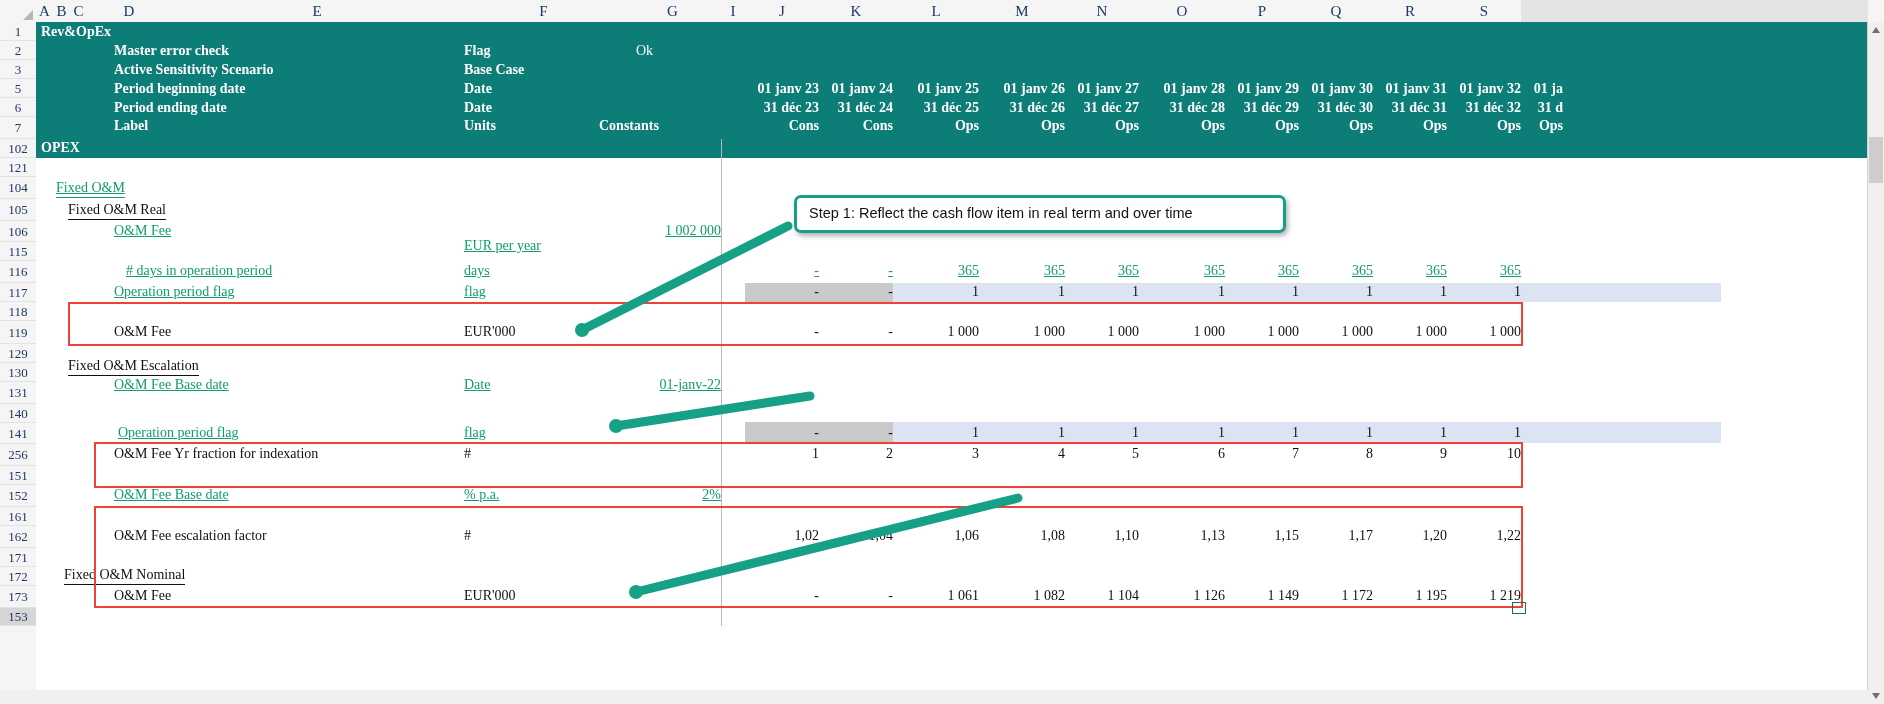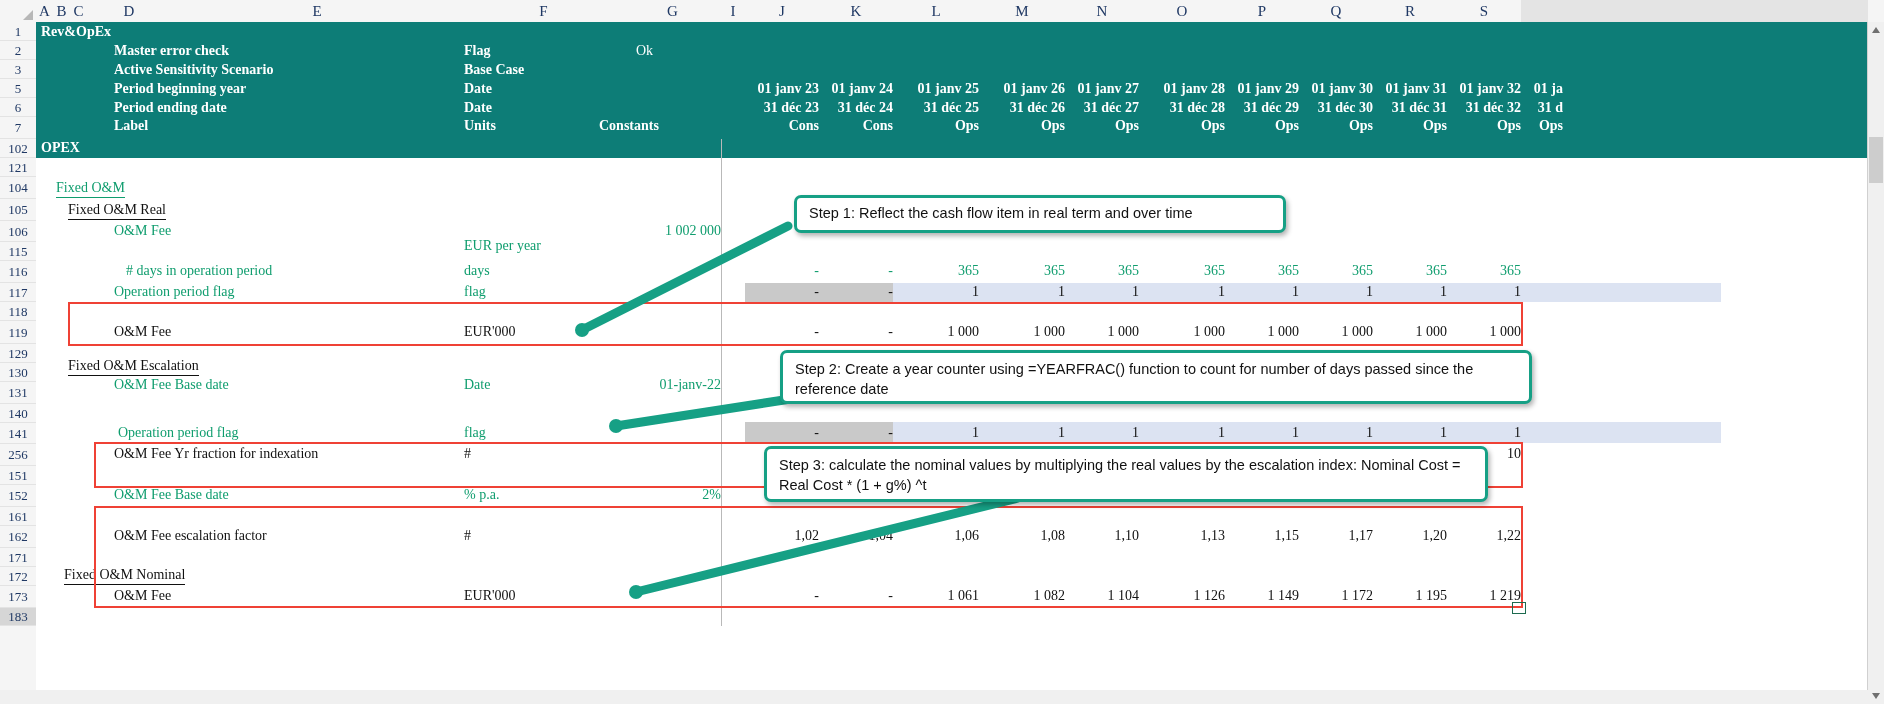--- a/index.html
+++ b/index.html
@@ -20,21 +20,21 @@
       font-family:"Liberation Serif",serif;border-bottom:1px solid #e3e3e3;background:#f5f5f5;box-sizing:border-box;}
 
   
   .body{position:absolute;left:36px;top:22px;width:1832px;height:682px;background:#fff;overflow:hidden;}
   .row{position:absolute;left:0;width:1832px;}
   .teal{background:#0d7d77;}
   .cell{position:absolute;white-space:nowrap;font-family:"Liberation Serif",serif;}
 
   .lbl{font-size:14px;}
   .hdr-txt{color:#ffffff;font-weight:bold;font-size:14px;}
-  .green{color:#0f9d6e;}
+  .green{color:#0f9d6e;text-decoration:underline;}
   .black{color:#111;}
   .num{text-align:right;}
   .bold{font-weight:bold;}
   .uline{border-bottom:1.5px solid #111;padding-bottom:1px;}
   .ulineg{border-bottom:1.5px solid #0f9d6e;padding-bottom:1px;}
 
   
   .vsep{position:absolute;top:0;width:1px;height:682px;background:#b9b9b9;}
 
   
@@ -114,37 +114,37 @@
     <div class="rh" style="top:382px;height:19px;line-height:19px">140</div>
     <div class="rh" style="top:401px;height:21px;line-height:21px">141</div>
     <div class="rh" style="top:422px;height:22px;line-height:22px">256</div>
     <div class="rh" style="top:444px;height:19px;line-height:19px">151</div>
     <div class="rh" style="top:463px;height:22px;line-height:22px">152</div>
     <div class="rh" style="top:485px;height:19px;line-height:19px">161</div>
     <div class="rh" style="top:504px;height:22px;line-height:22px">162</div>
     <div class="rh" style="top:526px;height:19px;line-height:19px">171</div>
     <div class="rh" style="top:545px;height:19px;line-height:19px">172</div>
     <div class="rh" style="top:564px;height:22px;line-height:22px">173</div>
-    <div class="rh" style="top:586px;height:18px;line-height:18px;background:#d6d6d6">183</div>
+    <div class="rh" style="top:586px;height:18px;line-height:18px;background:#d6d6d6">153</div>
   </div>
 
   <div class="body">
 
     <div class="row teal" style="top:0px;height:117px"></div>
 
     <div class="cell hdr-txt" style="left:5px;top:2px">Rev&amp;OpEx</div>
 
     <div class="cell hdr-txt" style="left:78px;top:21px">Master error check</div>
     <div class="cell hdr-txt" style="left:428px;top:21px">Flag</div>
     <div class="cell hdr-txt" style="left:600px;top:21px;font-weight:normal">Ok</div>
 
     <div class="cell hdr-txt" style="left:78px;top:40px">Active Sensitivity Scenario</div>
     <div class="cell hdr-txt" style="left:428px;top:40px">Base Case</div>
 
-    <div class="cell hdr-txt" style="left:78px;top:59px">Period beginning year</div>
+    <div class="cell hdr-txt" style="left:78px;top:59px">Period beginning date</div>
     <div class="cell hdr-txt" style="left:428px;top:59px">Date</div>
 
     <div class="cell hdr-txt" style="left:78px;top:78px">Period ending date</div>
     <div class="cell hdr-txt" style="left:428px;top:78px">Date</div>
 
     <div class="cell hdr-txt" style="left:78px;top:96px">Label</div>
     <div class="cell hdr-txt" style="left:428px;top:96px">Units</div>
     <div class="cell hdr-txt" style="left:563px;top:96px">Constants</div>
 
     <div class="cell hdr-txt num" style="left:709px;top:59px;width:74px">01 janv 23</div>
@@ -316,26 +316,20 @@
       <circle cx="20" cy="36" r="7" fill="#16a085"></circle>
     </svg>
     <svg class="arrow" style="left:570px;top:470px;width:420px;height:110px" viewBox="0 0 420 110">
       <path d="M412,6 L30,100" stroke="#16a085" stroke-width="9" fill="none" stroke-linecap="round"></path>
       <circle cx="30" cy="100" r="7" fill="#16a085"></circle>
     </svg>
 
     <div class="callout" style="left:758px;top:173px;width:492px;height:38px;display:flex;align-items:center">
       <span>Step 1: Reflect the cash flow item in real term and over time</span>
     </div>
-    <div class="callout" style="left:744px;top:328px;width:752px;height:54px">
-      <span>Step 2: Create a year counter using =YEARFRAC() function to count for number of days passed since the reference date</span>
-    </div>
-    <div class="callout" style="left:728px;top:424px;width:724px;height:56px">
-      <span>Step 3: calculate the nominal values by multiplying the real values by the escalation index: Nominal Cost = Real Cost * (1 + g%) ^t</span>
-    </div>
 
     <div class="selbox" style="left:1476px;top:580px;width:14px;height:12px"></div>
   </div>
 
   <div class="vscroll">
     <div class="vbtn up" style="top:0">
         <i></i>
       </div>
     <div class="vthumb"></div>
     <div class="vbtn dn" style="top:666px">

